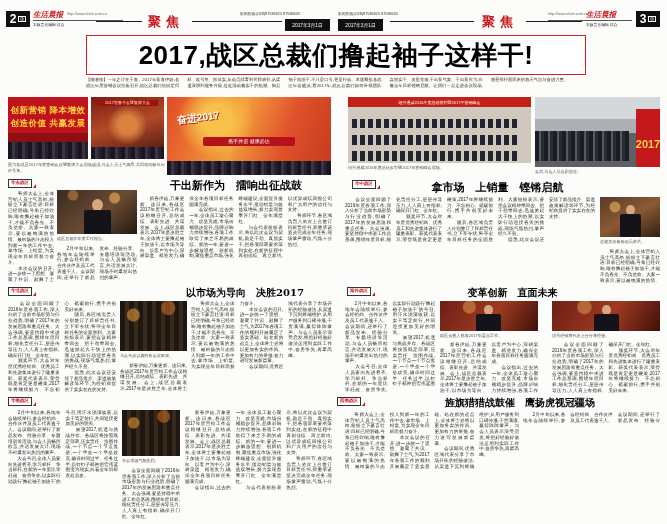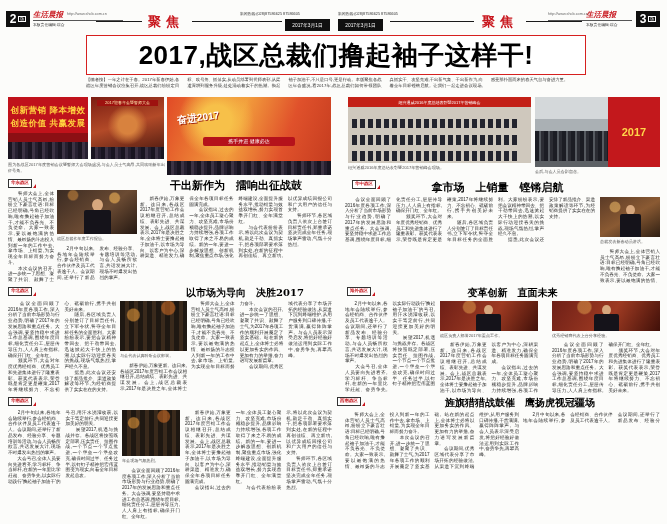--- a/index.html
+++ b/index.html
@@ -30,21 +30,21 @@
   .ph-stage{background:radial-gradient(circle at 50% 45%,#d8823e 0 18%,transparent 40%),linear-gradient(165deg,#7c1d12 0%,#b34a28 45%,#3c120c 100%);}
   .ph-stage .banner{position:absolute;top:3px;left:8%;width:84%;background:#9e120f;color:#ffe9b0;font-size:4px;text-align:center;line-height:1.6;white-space:nowrap;overflow:hidden;}
   .ph-orange{background:radial-gradient(circle at 30% 30%,#f7c049 0 12%,transparent 30%),linear-gradient(110deg,#e14a26 0%,#f29d3c 42%,#e0512b 70%,#c23a1e 100%);}
   .ph-orange .slant{position:absolute;top:14px;left:10px;color:#fff;font-weight:900;font-size:10px;transform:rotate(-7deg);text-shadow:1px 1px 0 #a32b12;white-space:nowrap;}
   .ph-orange .ribbon{position:absolute;top:40px;left:22%;width:56%;background:#b5121b;color:#fff;font-size:5px;text-align:center;line-height:1.8;white-space:nowrap;overflow:hidden;border-radius:2px;}
   .ph-hall{background:#cfc8bd;}
   .ph-hall .hall-banner{position:absolute;top:0;left:0;width:100%;height:10px;background:#c32017;color:#fff;font-size:4px;display:flex;align-items:center;justify-content:center;white-space:nowrap;overflow:hidden;}
   .ph-hall .crowd{background:repeating-linear-gradient(90deg,#23242e 0 5px,#cfc8bd 5px 8px);}
   .ph-out{background:linear-gradient(#d4d8da 0 32%,#aab0b4 32% 52%,#5d6165 52% 100%);}
   .ph-out .crowd{background:repeating-linear-gradient(90deg,#1c1d24 0 4px,#565a60 4px 6px,#2b2c33 6px 9px);}
-  .ph-out .rbanner{position:absolute;right:0;top:0;width:52px;height:100%;background:#c3181c;display:flex;align-items:center;justify-content:center;color:#ffd54a;font-weight:900;font-size:11px;}
+  .ph-out .rbanner{position:absolute;right:0;top:12px;width:24px;height:100%;background:#c3181c;display:flex;align-items:center;justify-content:center;color:#ffd54a;font-weight:900;font-size:11px;}
   .ph-port1{background:radial-gradient(circle at 72% 18%,rgba(255,190,90,0.55) 0 7%,transparent 9%),radial-gradient(circle at 20% 12%,rgba(255,170,70,0.4) 0 6%,transparent 8%),linear-gradient(140deg,#3a2a22 0%,#6b4b33 55%,#241812 100%);}
   .ph-port2{background:radial-gradient(circle at 25% 25%,rgba(255,200,110,0.5) 0 9%,transparent 11%),linear-gradient(150deg,#5a3a26 0%,#8a5a33 50%,#2e1f13 100%);}
   .ph-crowd{background:radial-gradient(circle at 20% 28%,rgba(240,160,60,0.55) 0 9%,transparent 11%),radial-gradient(circle at 72% 14%,rgba(230,120,40,0.5) 0 10%,transparent 12%),repeating-linear-gradient(90deg,#1f1812 0 5px,#3a2a1c 5px 9px),#261a12;}
   .ph-wide{background:radial-gradient(circle at 30% 20%,rgba(250,190,90,0.4) 0 8%,transparent 10%),linear-gradient(120deg,#6e1f17 0%,#9e3a22 55%,#401009 100%);}
   .head{position:absolute;border-radius:50%;background:#d7a87e;}
   .suit{position:absolute;background:#15131a;border-radius:2px 2px 0 0;}
   
   .adbox{position:absolute;border:1px solid #b9b2a8;background:#fff;}
   .ad-tag{position:absolute;top:2px;right:3px;font-size:3.5px;color:#999;}
   .ad-title{position:absolute;top:7px;left:6px;color:#1d4f9e;font-weight:900;font-size:8.5px;white-space:nowrap;}

